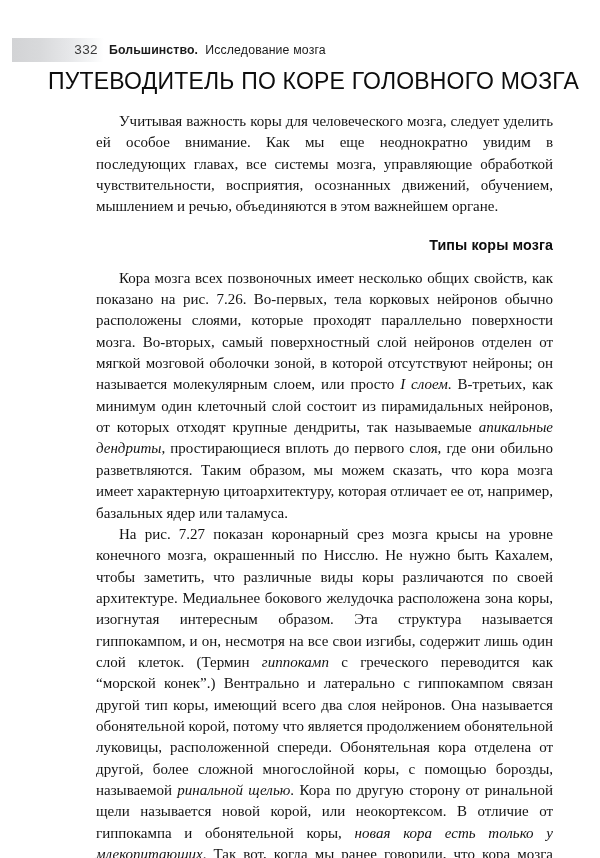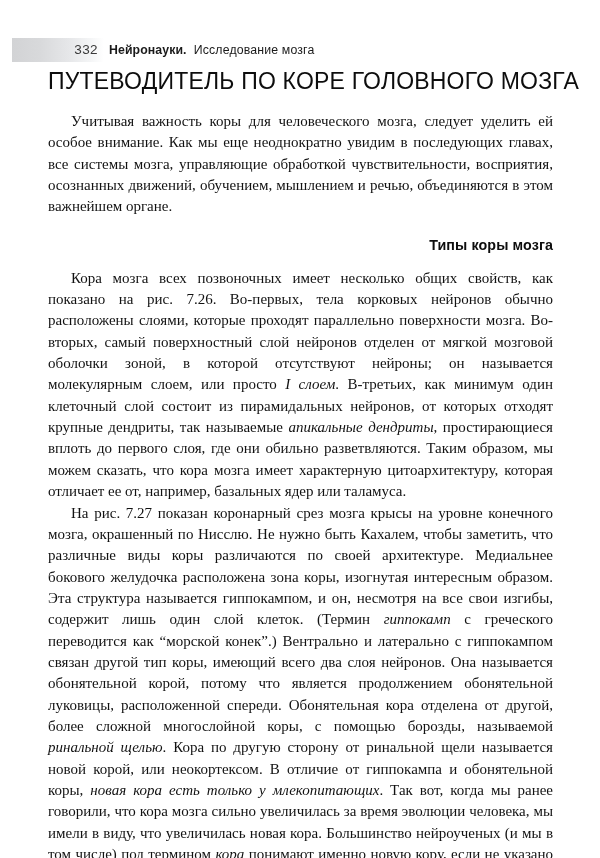--- a/index.html
+++ b/index.html
@@ -109,38 +109,38 @@
     padding: 0;
     font-family: "Liberation Serif", "DejaVu Serif", serif;
     font-size: 15.0px;
     line-height: 21.35px;
     text-align: justify;
     text-justify: inter-word;
     color: #121212;
     hyphens: none;
     word-spacing: -0.1px;
   }
-  p.indent { text-indent: 23px; }
+  p.indent { text-indent: 23px; margin-left: 48px; }
   .sp-after-title { height: 17px; }
   .sp-after-p1   { height: 18px; }
   .sp-after-h2   { height: 13px; }
 
   b.tterm { font-weight: normal; }
   i.tterm { }
 </style>
 </head>
 <body>
 
 <div class="page">
 
   <div class="running-head">
     <div class="head-rule"></div>
     <div class="folio">332</div>
     <div class="head-text">
-      <span class="book">Нейронауки.</span><span class="sub">&nbsp; </span><span class="sub">Исследование мозга</span>
+      <span class="book">Большинство.</span><span class="sub">&nbsp; </span><span class="sub">Исследование мозга</span>
     </div>
   </div>
 
   <div class="column">
 
     <h1 class="chapter-title">ПУТЕВОДИТЕЛЬ ПО КОРЕ ГОЛОВНОГО МОЗГА</h1>
 
     <div class="sp-after-title"></div>
 
     <p class="body-par indent">Учитывая важность коры для человеческого мозга, следует уделить ей особое внимание. Как мы еще неоднократно увидим в последующих главах, все системы мозга, управляющие обработкой чувствительности, восприятия, осознанных движений, обучением, мышлением и речью, объединяются в этом важнейшем органе.</p>

